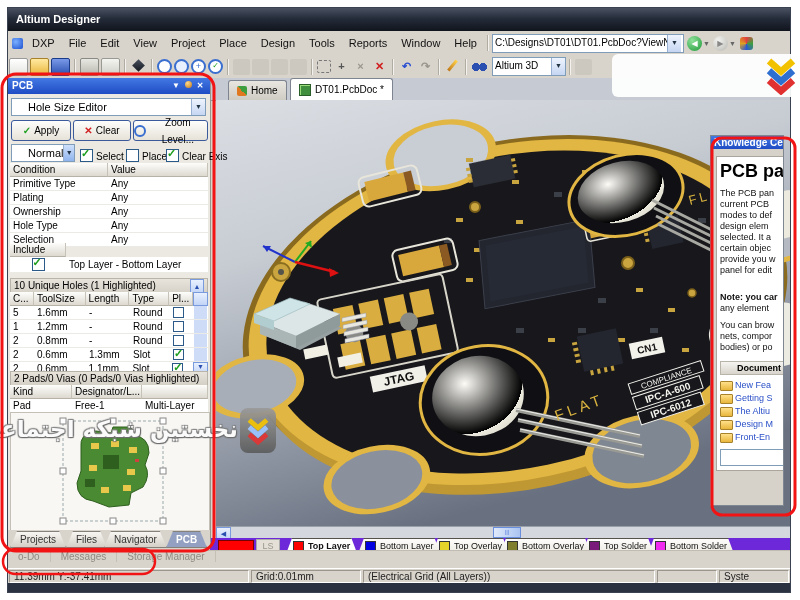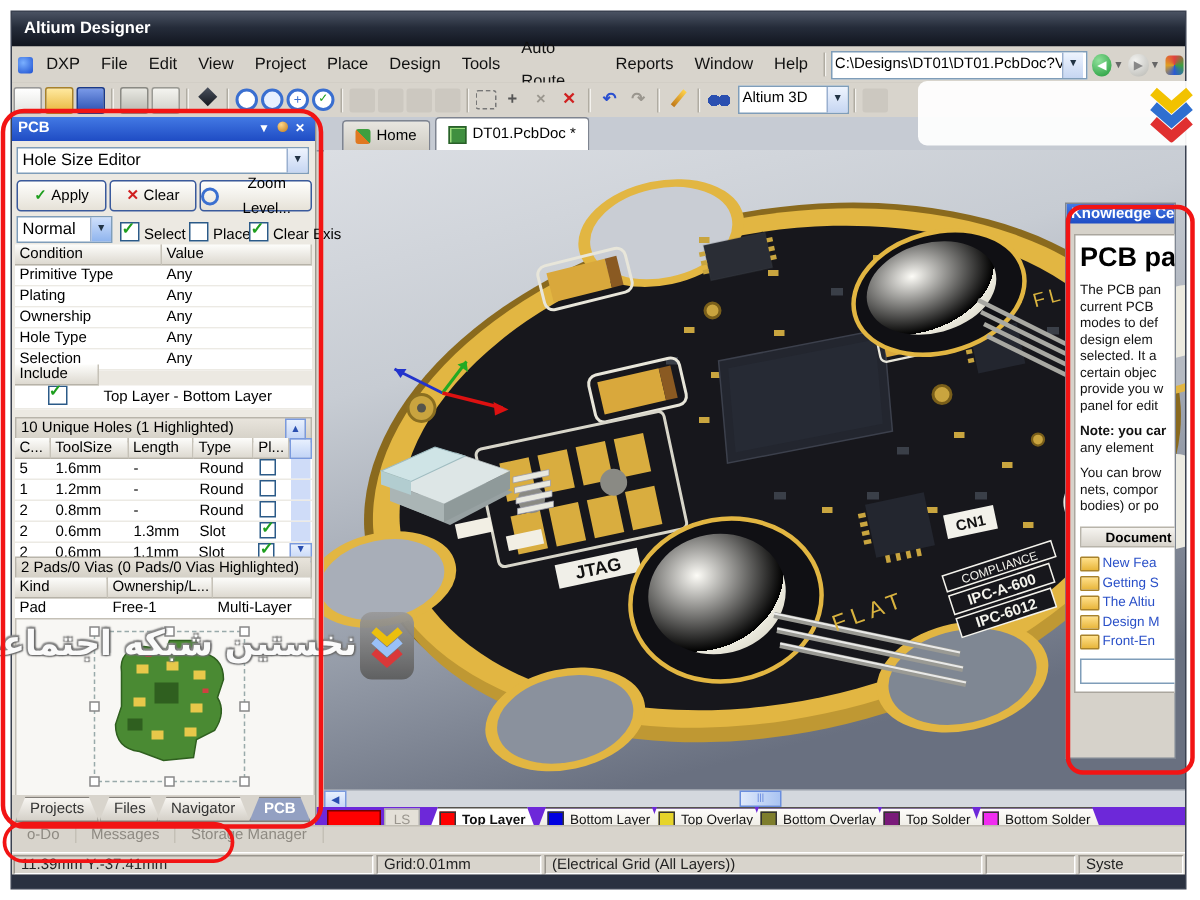--- a/index.html
+++ b/index.html
@@ -32,21 +32,21 @@
         border:1px solid #7e8490;border-bottom:none;border-radius:3px 3px 0 0;background:linear-gradient(#e8e6e0,#cfccc4);display:flex;align-items:center;gap:4px}
   .dtab.active{background:#fff;height:21px}
   .hicon{width:10px;height:10px;background:linear-gradient(45deg,#e07820 50%,#3f9f3f 50%);border-radius:2px}
   .picon{width:10px;height:10px;background:#3f8f3f;border:1px solid #2a5f2a;box-shadow:inset 1px 1px 0 #9adb7a}
   
   .lpanel{left:0;top:70px;width:202px;height:470px;background:#ece9e2;border-right:1px solid #9a968c}
   .phdr{left:0;top:0;width:100%;height:16px;background:linear-gradient(#4a7bе8,#2a5ad4);background:linear-gradient(#4379e4,#1f4cc4);
         color:#fff;font-size:10px;font-weight:bold;line-height:16px;padding:0 4px;box-sizing:border-box;display:flex}
   .phdr .sp{flex:1}
   .phico{width:12px;text-align:center;font-size:8px;line-height:16px}
-  .sel{height:18px;background:#fff;border:1px solid #7f9db9;font-size:11px;line-height:16px;display:flex;padding-left:3px}
+  .sel{height:18px;background:#fff;border:1px solid #7f9db9;font-size:11px;line-height:16px;display:flex;padding-left:16px}
   .xbtn{height:19px;border:1px solid #3a5a9c;border-radius:3px;background:linear-gradient(#fefefc,#e6e2d8);
         font-size:10px;line-height:17px;text-align:center;display:flex;align-items:center;justify-content:center;gap:3px}
   .cb{width:11px;height:11px;border:1px solid #2b5a88;background:#fff;display:inline-block;position:relative;vertical-align:-2px}
   .cb.on::after{content:"\2713";position:absolute;left:0px;top:-3px;font-size:11px;color:#1e9e1e;font-weight:bold}
   .cl{font-size:10px;margin-left:3px}
   .thdr{background:linear-gradient(#fdfdfb,#ddd9d0);border-right:1px solid #c6c2b8;border-bottom:1px solid #b6b2a8;
         font-size:10px;padding:0 3px;line-height:13px;box-sizing:border-box;overflow:hidden;white-space:nowrap}
   .tc{font-size:10px;padding:0 3px;line-height:13px;box-sizing:border-box;overflow:hidden;white-space:nowrap}
   .trow{display:flex;background:#fff;border-bottom:1px solid #eceae4}
   .sumbar{background:linear-gradient(#e8e4dc,#d4d0c6);border:1px solid #b8b4aa;font-size:10px;line-height:13px;padding:0 3px;
@@ -95,21 +95,20 @@
   <div class="abs menubar">
     <span class="dxpicon"></span>
     <span class="m">DXP</span>
     <span class="m">File</span>
     <span class="m">Edit</span>
     <span class="m">View</span>
     <span class="m">Project</span>
     <span class="m">Place</span>
     <span class="m">Design</span>
     <span class="m">Tools</span>
-    <span class="m">Auto Route</span>
     <span class="m">Reports</span>
     <span class="m">Window</span>
     <span class="m">Help</span>
     <span class="tsep"></span>
     <div class="addr">
       <span class="v">C:\Designs\DT01\DT01.PcbDoc?ViewN</span>
       <span class="drop">▼</span>
     </div>
     <span class="navbtn" style="background:radial-gradient(circle at 35% 30%,#8fe09a,#1f9a38)">◀</span>
     <span class="tinyarr">▼</span>
@@ -550,21 +549,21 @@
           <div class="xsbb" style="width:13px">▼</div>
         </div>
     </div>
 
     <div class="abs sumbar" style="left:2px;top:293px;width:198px">
       <span>2 Pads/0 Vias (0 Pads/0 Vias Highlighted)</span>
     </div>
     <div class="abs" style="left:2px;top:307px;width:198px">
       <div style="display:flex">
         <div class="thdr" style="width:62px">Kind</div>
-        <div class="thdr" style="width:70px">Ownership/L...</div>
+        <div class="thdr" style="width:70px">Designator/L...</div>
         <div class="thdr" style="flex:1"></div>
       </div>
       <div class="trow">
           <div class="tc" style="width:62px">Pad</div>
           <div class="tc" style="width:70px">Free-1</div>
           <div class="tc">Multi-Layer</div>
         </div>
       <div class="trow">
           <div class="tc" style="width:62px">Pad</div>
           <div class="tc" style="width:70px">Free-1</div>
@@ -635,21 +634,21 @@
   <div class="kcard">
     <div style="font-size:18px;font-weight:bold;margin-bottom:6px;white-space:nowrap">PCB pan</div>
     <div class="kline">The PCB pan</div>
     <div class="kline">current PCB</div>
     <div class="kline">modes to def</div>
     <div class="kline">design elem</div>
     <div class="kline">selected. It a</div>
     <div class="kline">certain objec</div>
     <div class="kline">provide you w</div>
     <div class="kline">panel for edit</div>
-    <div class="kline" style="margin-top:6px;font-weight:bold">Note: you car</div>
+    <div class="kline" style="margin-top:16px;font-weight:bold">Note: you car</div>
     <div class="kline">any element</div>
     <div class="kline" style="margin-top:6px">You can brow</div>
     <div class="kline">nets, compor</div>
     <div class="kline">bodies) or po</div>
     <div style="margin-top:8px;background:linear-gradient(#f6f4f0,#d8d4cc);border:1px solid #b8b4aa;font-size:9px;font-weight:bold;padding:1px 16px;white-space:nowrap">Document</div>
     <div class="klink" style="margin-top:4px">
         <span class="fold"></span>
         <span>New Fea</span>
       </div>
     <div class="klink">

